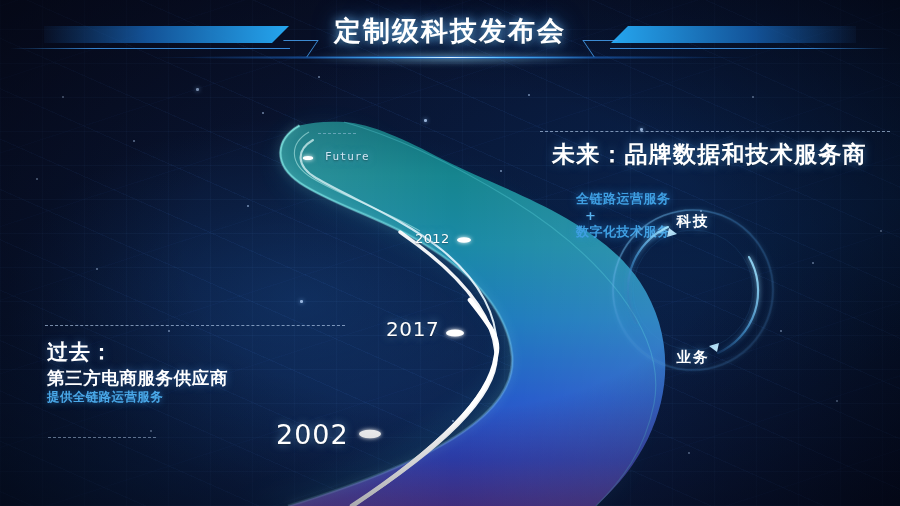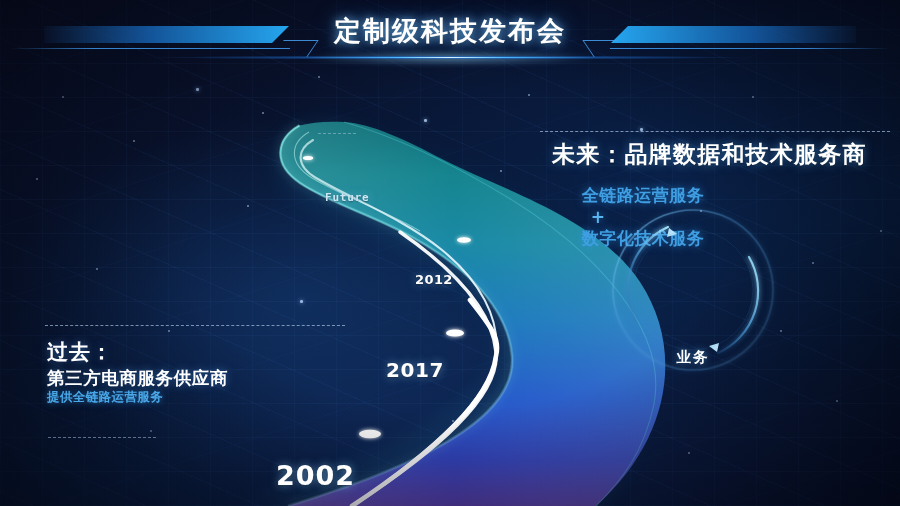--- a/index.html
+++ b/index.html
@@ -129,23 +129,23 @@
   }
 
   
   .future-h{
     position:absolute;left:552px;top:139px;
     font-family:"DejaVu Sans","Liberation Sans",sans-serif;
     font-size:23px;font-weight:bold;color:#fff;letter-spacing:1.2px;
     text-shadow:0 0 10px rgba(90,180,255,.55),0 1px 2px rgba(0,0,0,.5);
   }
   .future-sub{
-    position:absolute;left:556px;top:164px;
-    font-family:"DejaVu Sans","Liberation Sans",sans-serif;
-    font-size:17px;font-weight:bold;color:#3f9fe2;letter-spacing:.5px;
+    position:absolute;left:556px;top:175px;
+    font-family:"DejaVu Sans","Liberation Sans",sans-serif;
+    font-size:13px;font-weight:bold;color:#3f9fe2;letter-spacing:.5px;
     text-shadow:0 0 8px rgba(45,145,230,.65);
     white-space:pre;
   }
   .future-sub .plus{color:#59b4ef;padding:0 9px;}
 
   
   .circle{position:absolute;left:608px;top:205px;width:170px;height:170px;}
   .circle-label{
     position:absolute;width:170px;text-align:center;
     font-family:"DejaVu Sans","Liberation Sans",sans-serif;
@@ -158,24 +158,23 @@
     position:absolute;top:66px;width:170px;text-align:center;
     font-family:"DejaVu Sans","Liberation Sans",sans-serif;
     font-size:26px;font-weight:bold;color:#ffffff;letter-spacing:1.5px;
     text-shadow:0 0 12px rgba(110,200,255,.75),0 0 26px rgba(50,140,240,.45);
   }
 
   
   .year{
     position:absolute;
     font-family:"DejaVu Sans","Liberation Sans",sans-serif;
-    color:#ffffff;font-weight:bold;
+    color:#ffffff;font-weight:normal;
     text-shadow:0 0 9px rgba(140,210,255,.55),0 1px 2px rgba(0,0,0,.45);
     white-space:nowrap;
-    margin-top:41px;
   }
   .year.y2007{left:276px;top:419px;font-size:27px;letter-spacing:1px;}
   .year.y2017{left:386px;top:317px;font-size:20px;letter-spacing:.6px;}
   .year.y2019{left:415px;top:231px;font-size:13px;letter-spacing:.4px;}
   .year.yfuture{
     left:325px;top:150px;font-size:11px;letter-spacing:.8px;
     font-family:"DejaVu Sans Mono","Liberation Mono",monospace;
     color:#cfe6f5;
   }
 </style>
@@ -389,20 +388,21 @@
       <circle cx="85" cy="85" r="80" fill="none" stroke="#6fc9ff" stroke-width="3" opacity="0.10" filter="url(#ringGlow)"></circle>
 
       <path d="M60,22 A68,68 0 0 0 29,118" fill="none" stroke="url(#ringInner)" stroke-width="2.1" stroke-linecap="round" filter="url(#ringGlow)"></path>
       <path d="M110,148 A68,68 0 0 0 141,52" fill="none" stroke="url(#ringInner)" stroke-width="2.1" stroke-linecap="round" filter="url(#ringGlow)"></path>
 
       <path d="M61,23 l8,6 l-10,3 z" fill="#bfeaff" opacity="0.95"></path>
       <path d="M109,147 l-8,-6 l10,-3 z" fill="#bfeaff" opacity="0.95"></path>
 
       <circle cx="85" cy="85" r="60" fill="none" stroke="#4a9ede" stroke-width="0.8" opacity="0.14"></circle>
     </svg>
+    <div class="circle-label top">科技</div>
     <div class="circle-label bot">业务</div>
   </div>
 
   <div class="year y2007">2002</div>
   <div class="year y2017">2017</div>
   <div class="year y2019">2012</div>
   <div class="year yfuture">Future</div>
 
 </div>
 

